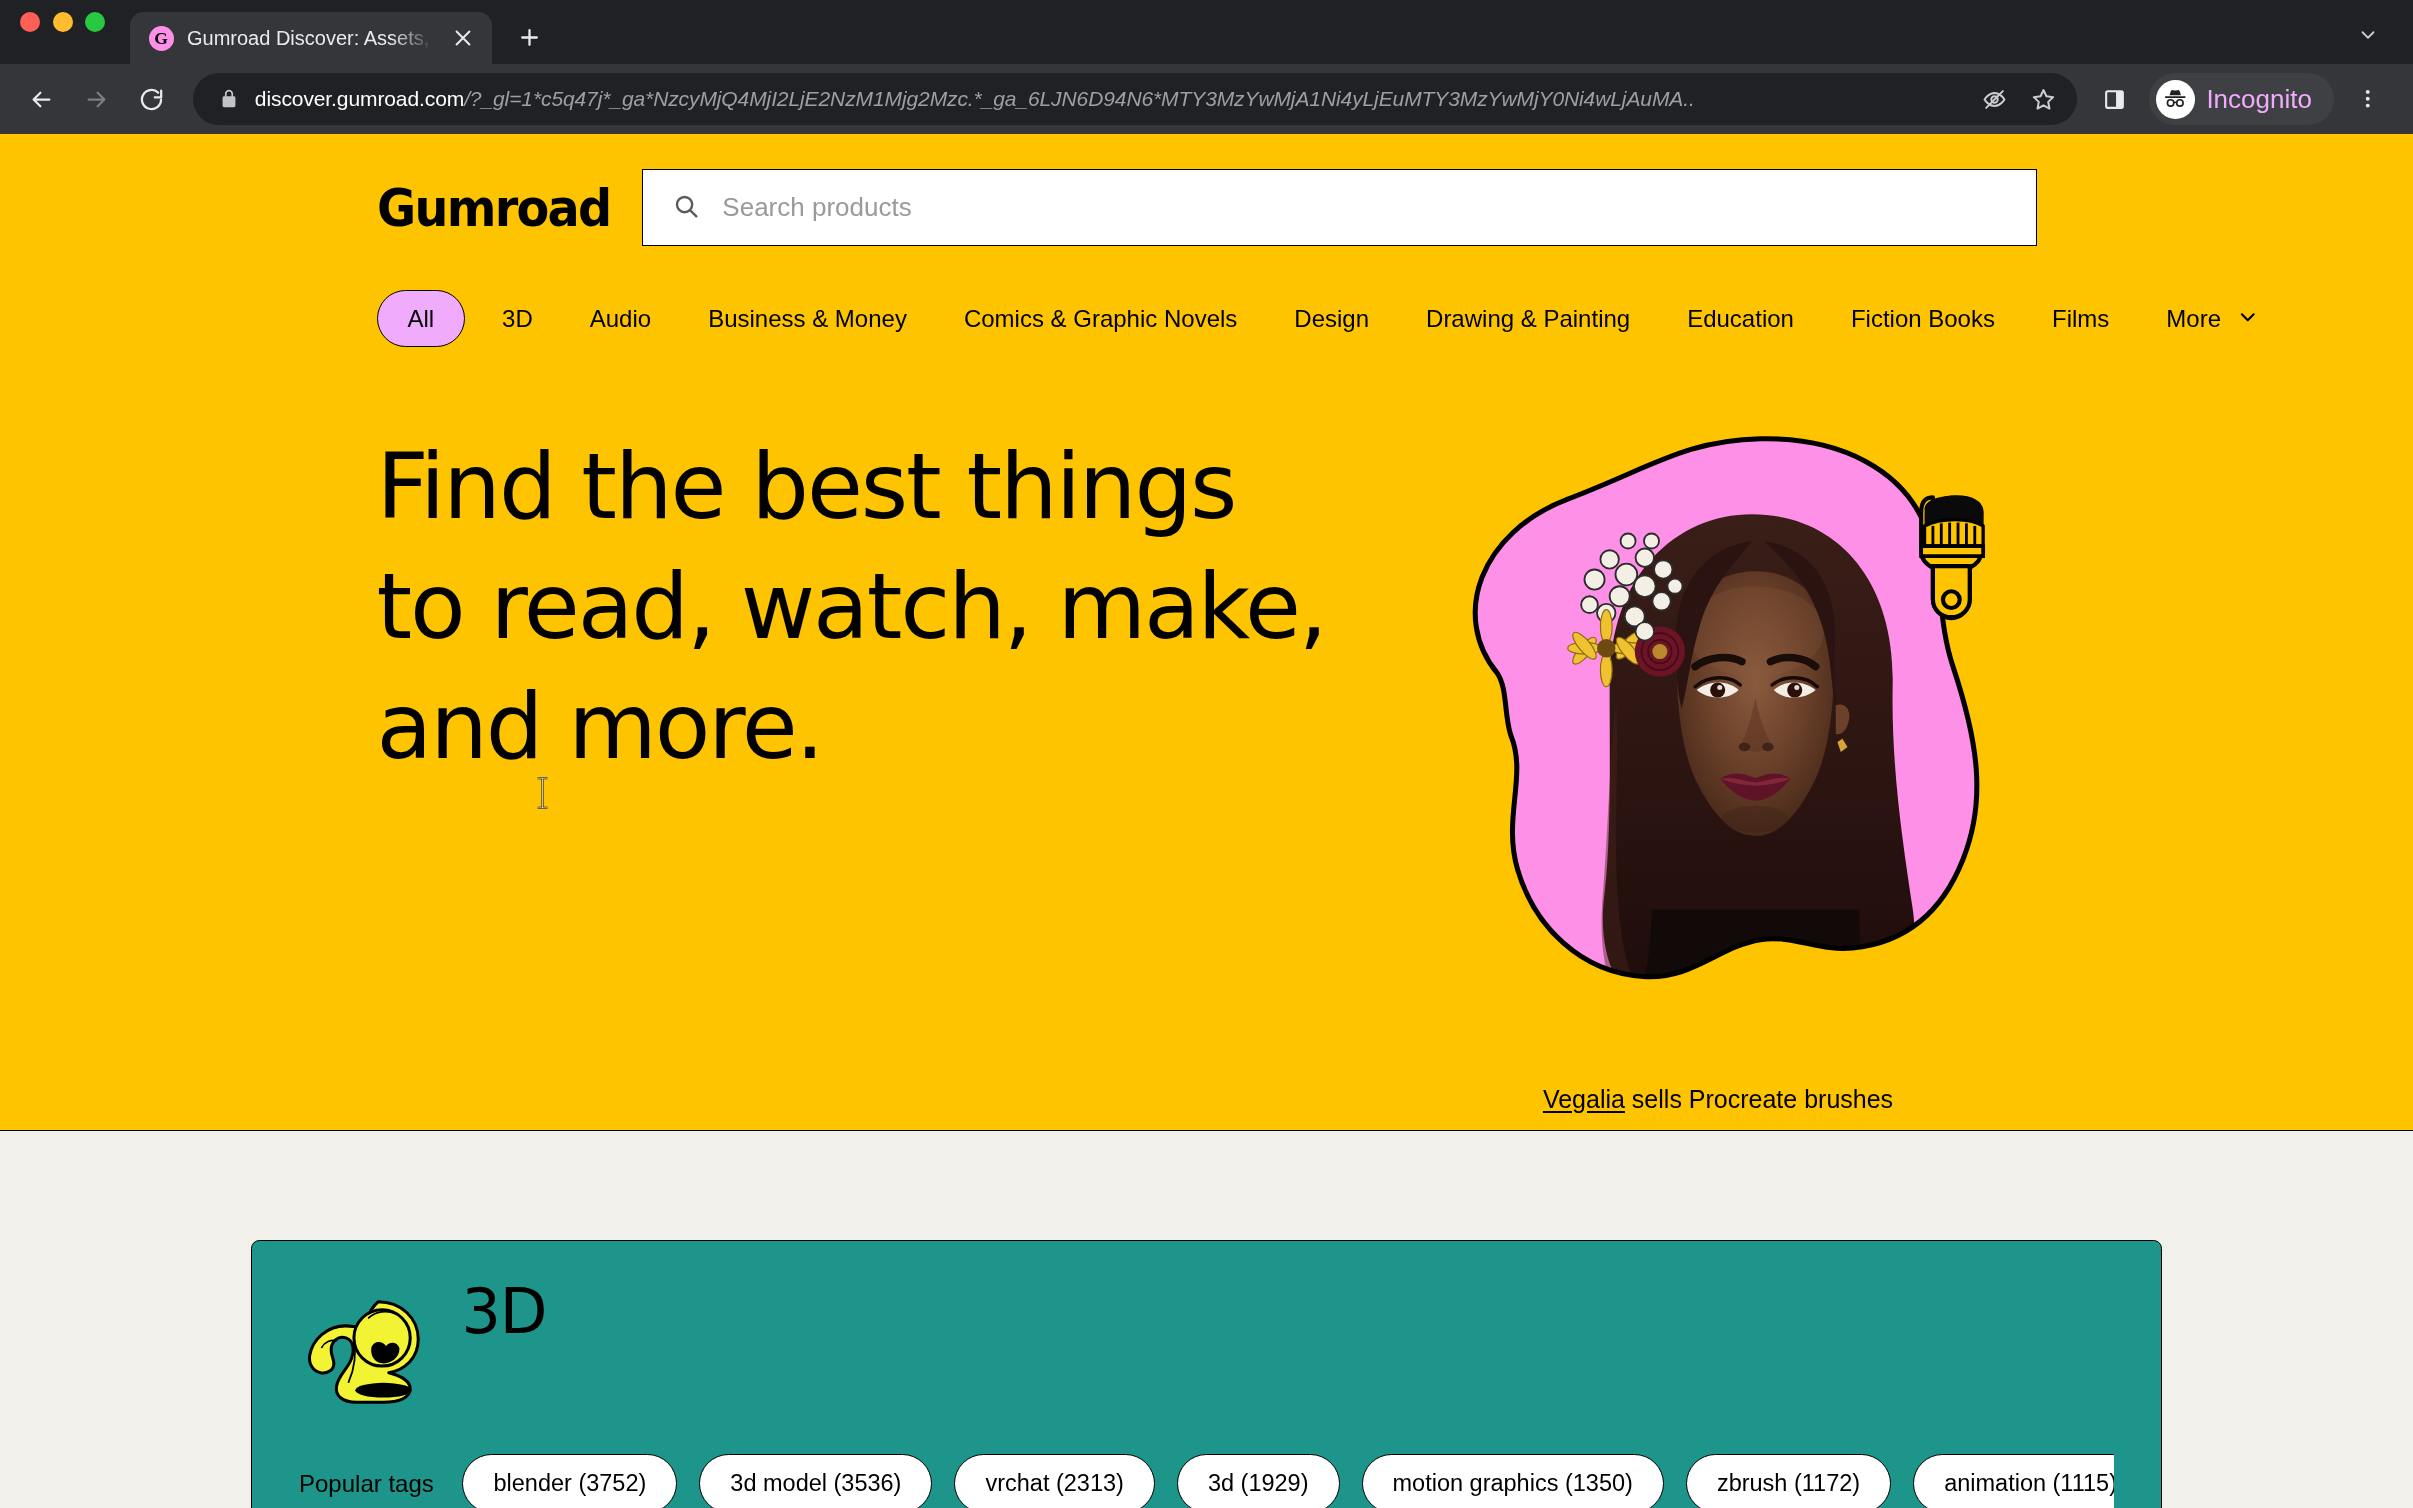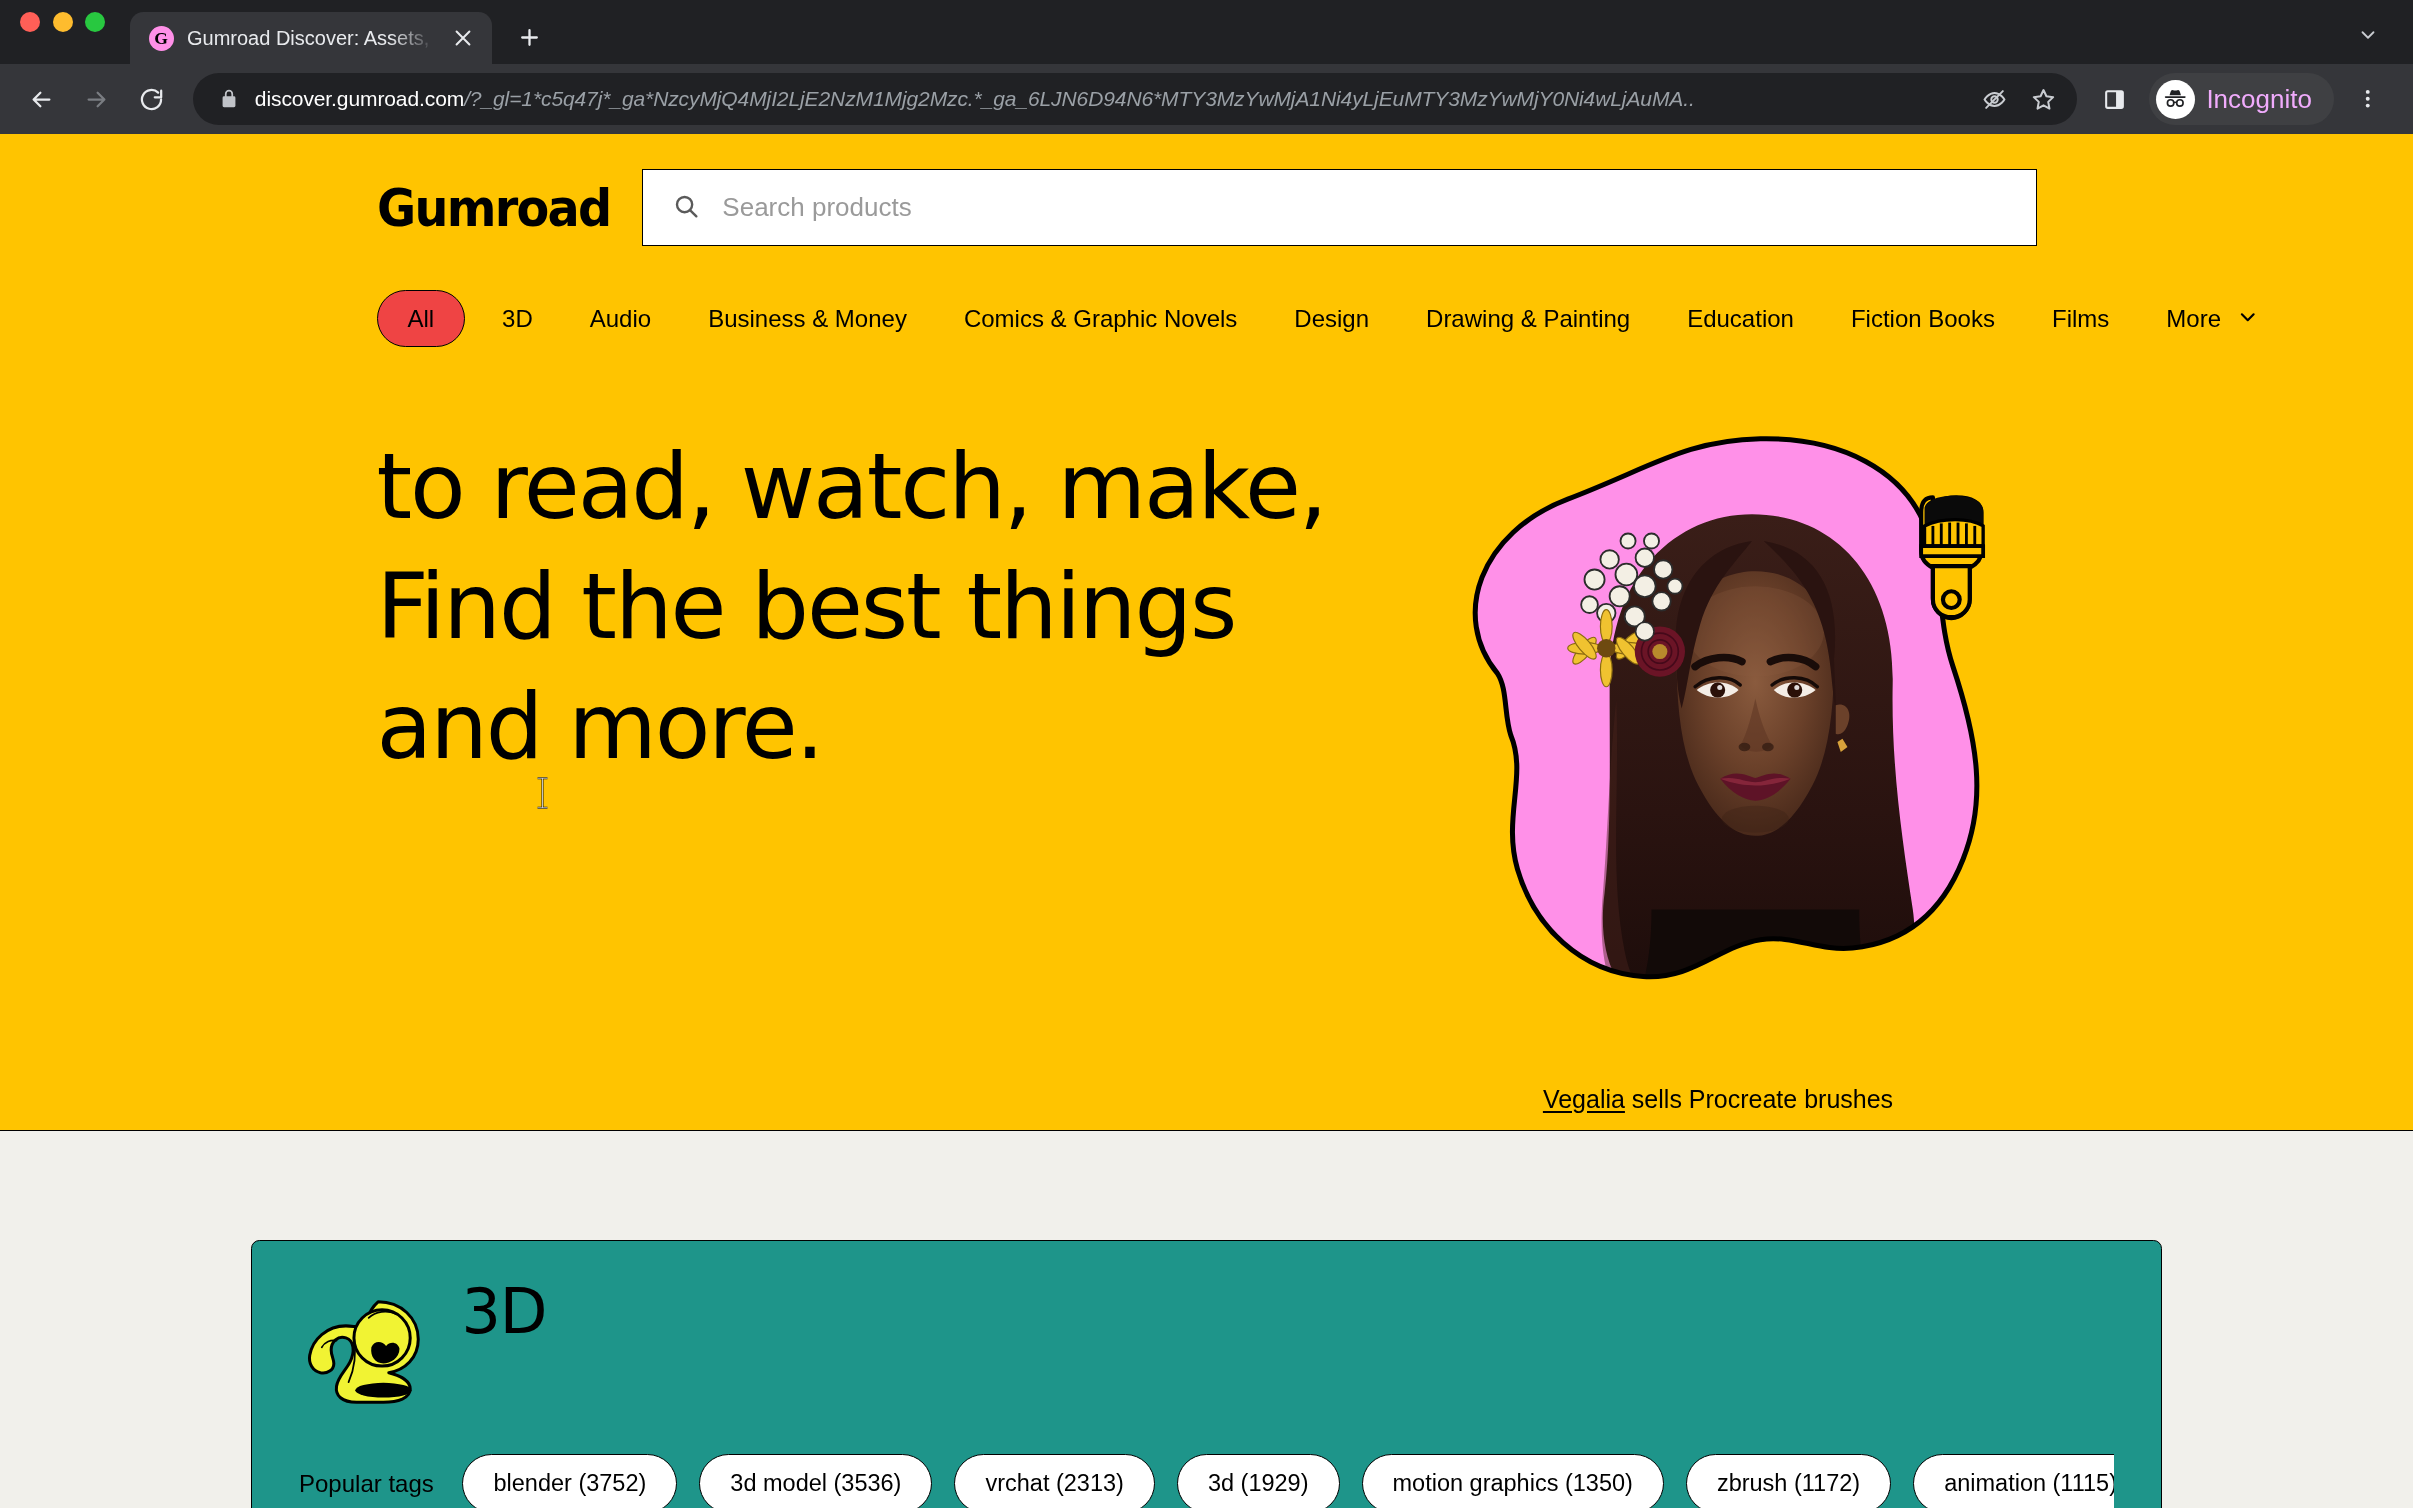--- a/index.html
+++ b/index.html
@@ -253,21 +253,21 @@
     color: #000;
     white-space: nowrap;
     padding: 0 28.5px;
     height: 54px;
     display: flex;
     align-items: center;
     line-height: 1;
   }
   .cat:first-child { padding: 0; margin-right: 8.4px; }
   .cat.active {
-    background: #ef4444;
+    background: #f0abfc;
     border: 1.7px solid #000;
     border-radius: 837px;
     padding: 0 30px;
     height: 57px;
   }
   .cat.more { display: flex; align-items: center; gap: 15px; padding-right: 0; }
 
   .hero-body {
     display: flex;
     align-items: flex-start;
@@ -512,22 +512,22 @@
             <span>
               <svg width="23.5" height="23.5" viewBox="0 0 24 24" fill="none" stroke="#000" stroke-width="2.2" stroke-linecap="round" stroke-linejoin="round">
                 <path d="M6 9.5 L12 15.5 L18 9.5"></path>
               </svg>
             </span>
           </div>
         </div>
 
         <div class="hero-body">
           <div class="headline">
+            <div>Find the best things</div>
             <div>to read, watch, make,</div>
-            <div>Find the best things</div>
             <div>and more.</div>
           </div>
 
           <div class="hero-art">
             <svg viewBox="0 0 760 800">
               <defs>
                 <clipPath id="blobclip">
                   <path d="M116 318 C60 250 95 150 200 110 C300 72 340 40 430 38 C530 36 600 78 626 140
                            C650 198 640 250 660 310 C690 400 700 470 672 540 C646 606 600 640 540 646
                            C500 650 470 630 430 636 C380 644 350 684 290 680 C215 675 160 620 140 552

